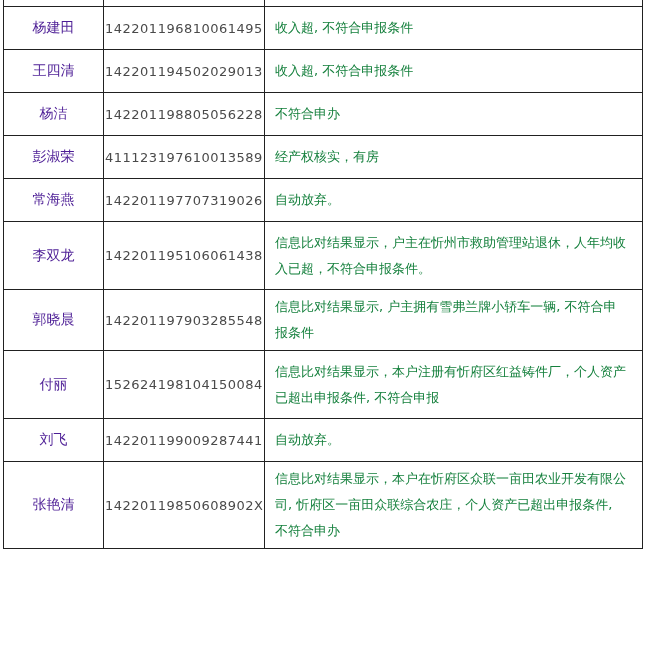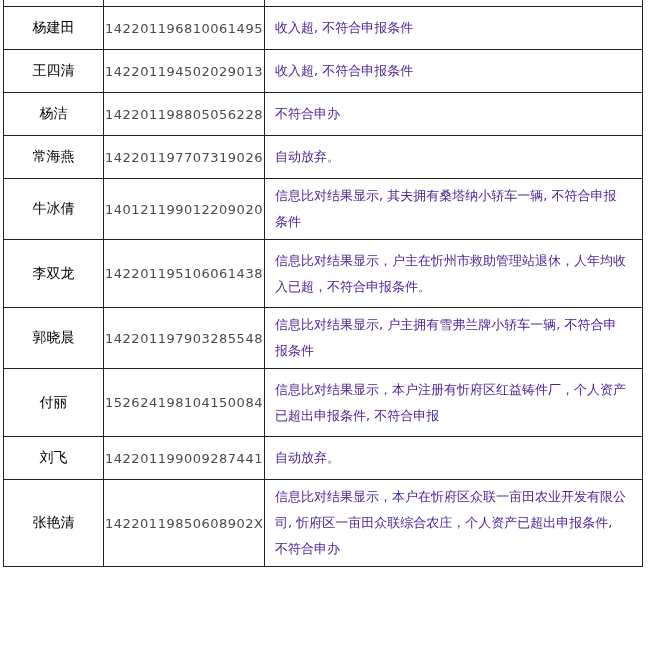--- a/index.html
+++ b/index.html
@@ -29,37 +29,36 @@
     border: 1px solid #212121;
     background: #ffffff;
     overflow: hidden;
   }
   
   td.col-name {
     width: 99px;
     text-align: center;
     vertical-align: middle;
     font-size: 14px;
-    color: #000000;
+    color: #4c1d95;
   }
   td.col-id_number {
     width: 160px;
-    text-align: center;
     vertical-align: middle;
     font-size: 13px;
     letter-spacing: 0.5px;
     color: #4a4a4a;
   }
   td.col-remark {
     text-align: left;
     vertical-align: middle;
     padding: 4px 14px 4px 10px;
     font-size: 13px;
     line-height: 26px;
-    color: #4c1d95;
+    color: #15803d;
     word-break: break-all;
   }
   
   tr.data-row { height: 43px; }
   tr.data-row.tall { height: 68px; }
   tr.partial-row.partial-top td {
     height: 6px;
     border-top: 0;
     padding: 0;
   }
@@ -84,28 +83,28 @@
           <td class="col-name">王四清</td>
           <td class="col-id_number">142201194502029013</td>
           <td class="col-remark">收入超, 不符合申报条件</td>
         </tr>
         <tr class="data-row">
           <td class="col-name">杨洁</td>
           <td class="col-id_number">142201198805056228</td>
           <td class="col-remark">不符合申办</td>
         </tr>
         <tr class="data-row">
+          <td class="col-name">彭淑荣</td>
+          <td class="col-id_number">411123197610013589</td>
+          <td class="col-remark">经产权核实，有房</td>
+        </tr>
+        <tr class="data-row">
           <td class="col-name">常海燕</td>
           <td class="col-id_number">142201197707319026</td>
           <td class="col-remark">自动放弃。</td>
-        </tr>
-        <tr class="data-row">
-          <td class="col-name">牛冰倩</td>
-          <td class="col-id_number">140121199012209020</td>
-          <td class="col-remark">信息比对结果显示, 其夫拥有桑塔纳小轿车一辆, 不符合申报条件</td>
         </tr>
         <tr class="data-row tall">
           <td class="col-name">李双龙</td>
           <td class="col-id_number">142201195106061438</td>
           <td class="col-remark">信息比对结果显示，户主在忻州市救助管理站退休，人年均收入已超，不符合申报条件。</td>
         </tr>
         <tr class="data-row">
           <td class="col-name">郭晓晨</td>
           <td class="col-id_number">142201197903285548</td>
           <td class="col-remark">信息比对结果显示, 户主拥有雪弗兰牌小轿车一辆, 不符合申报条件</td>

